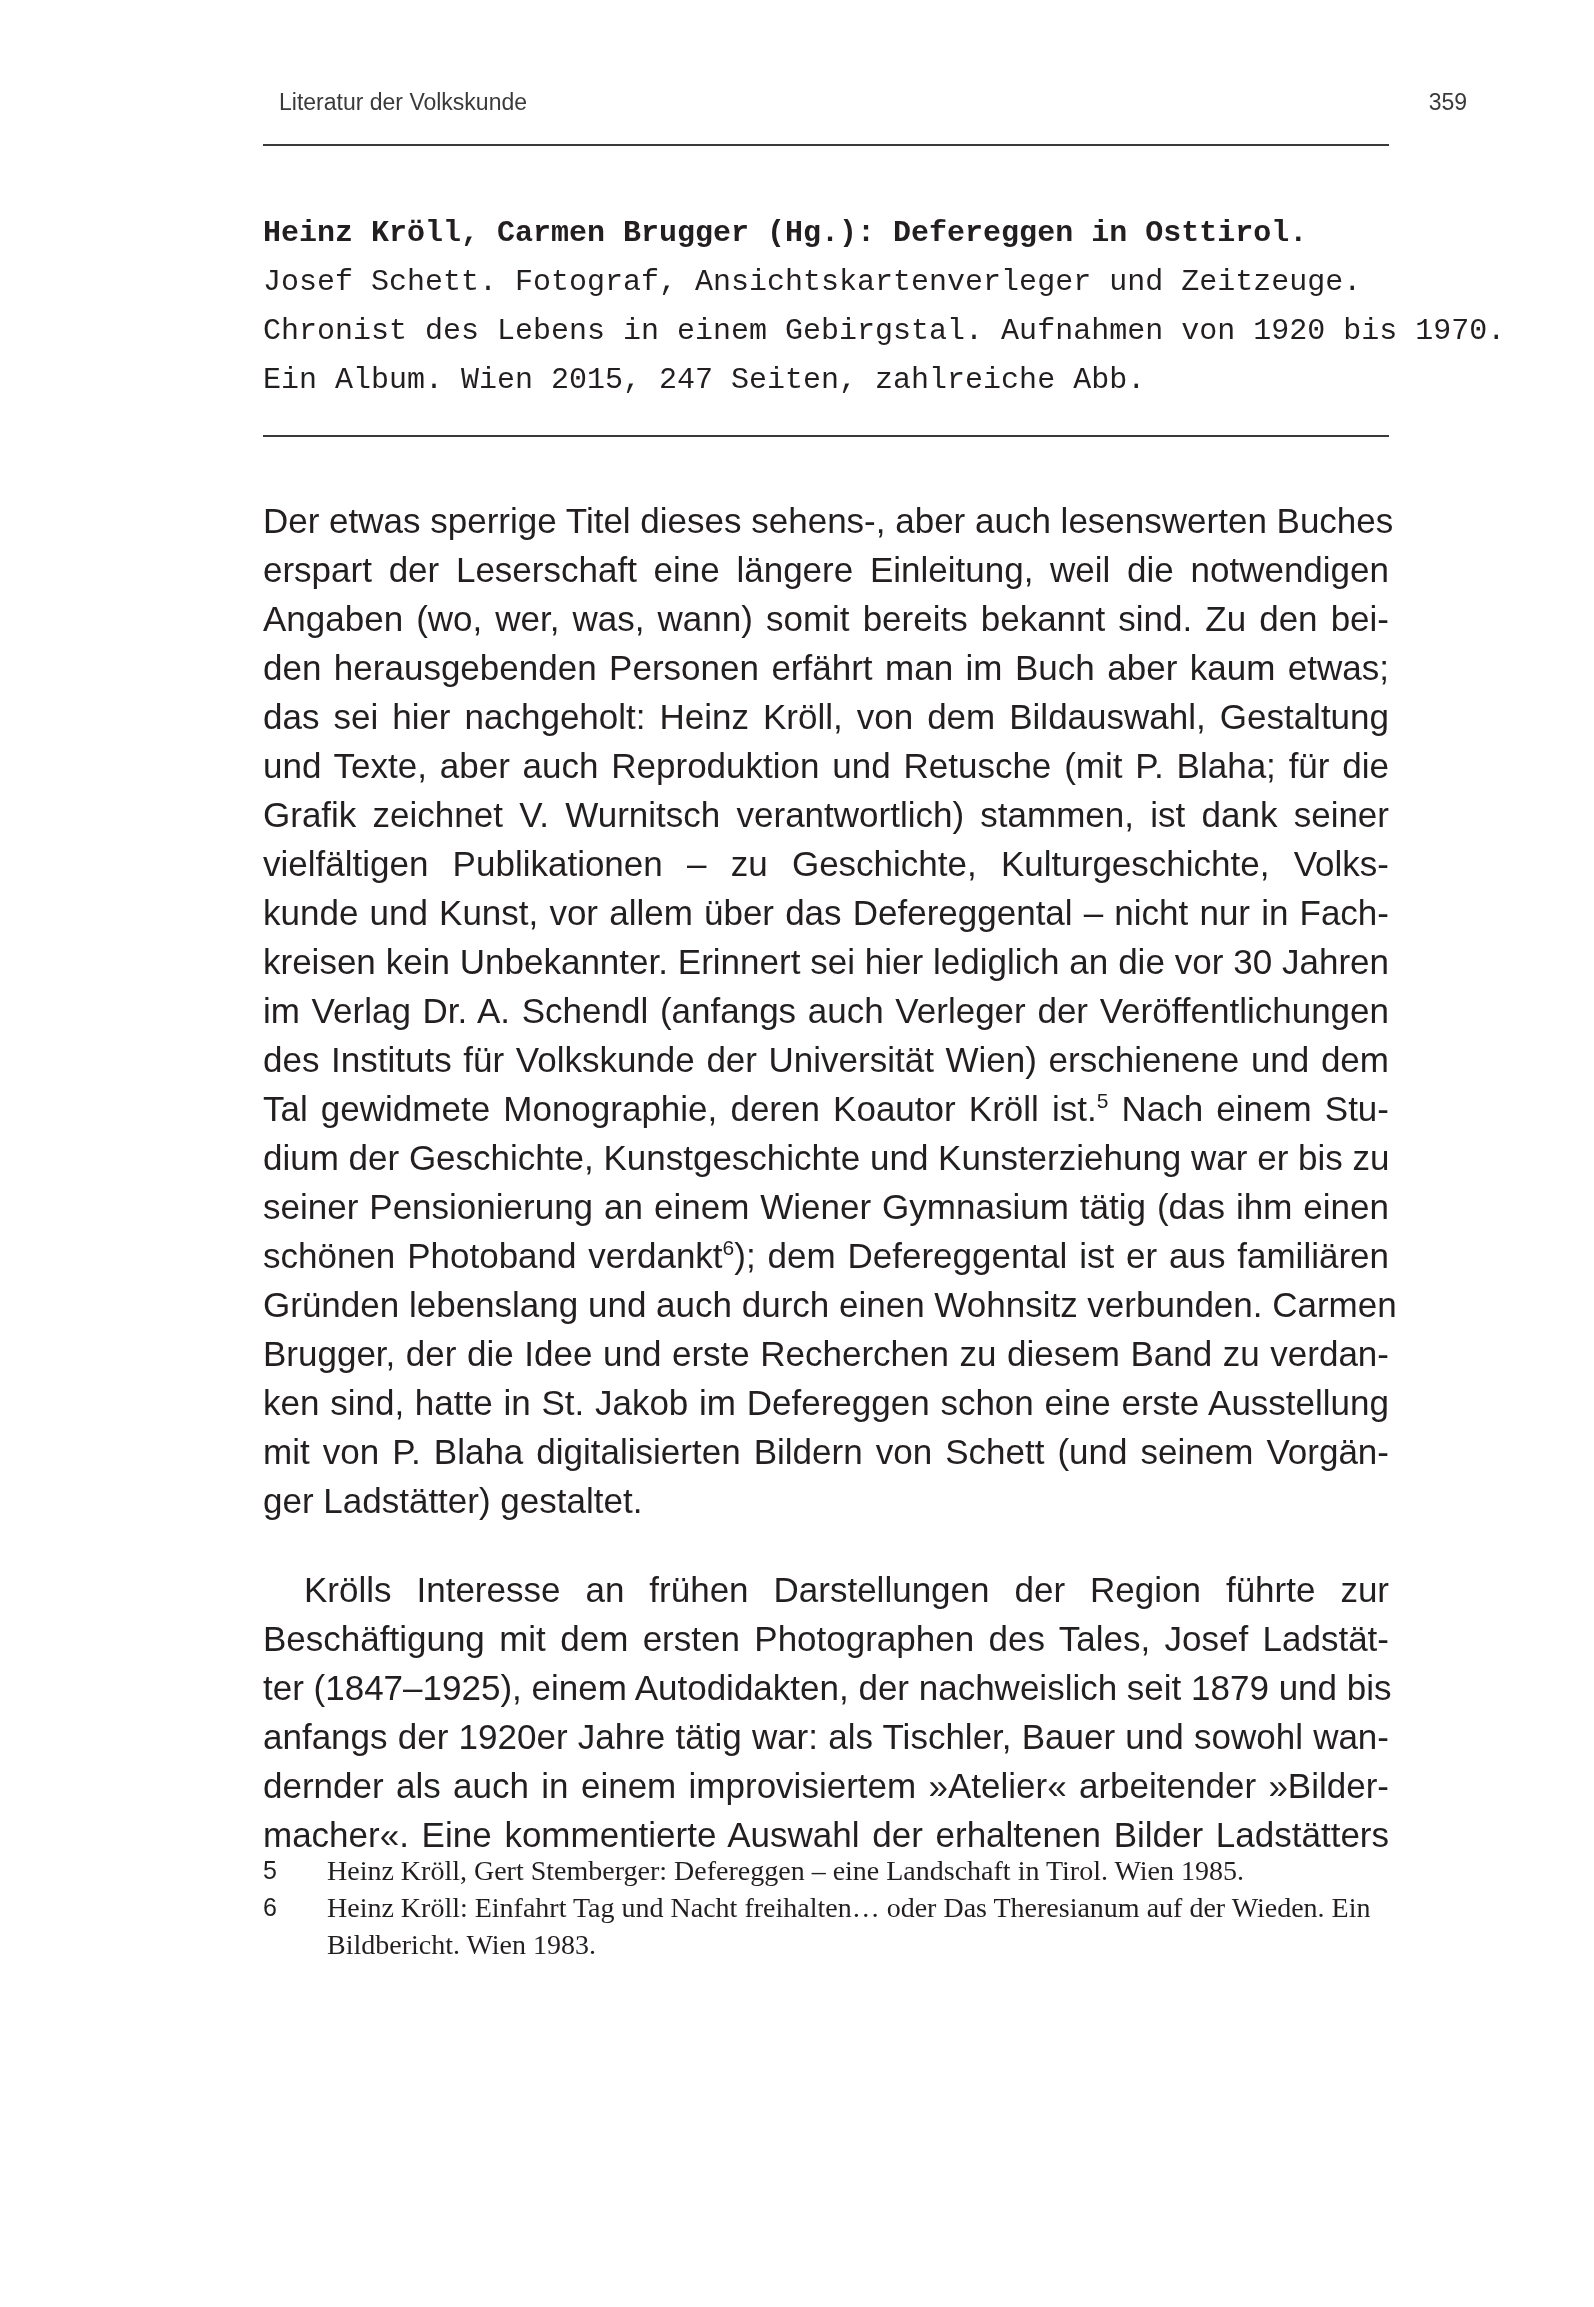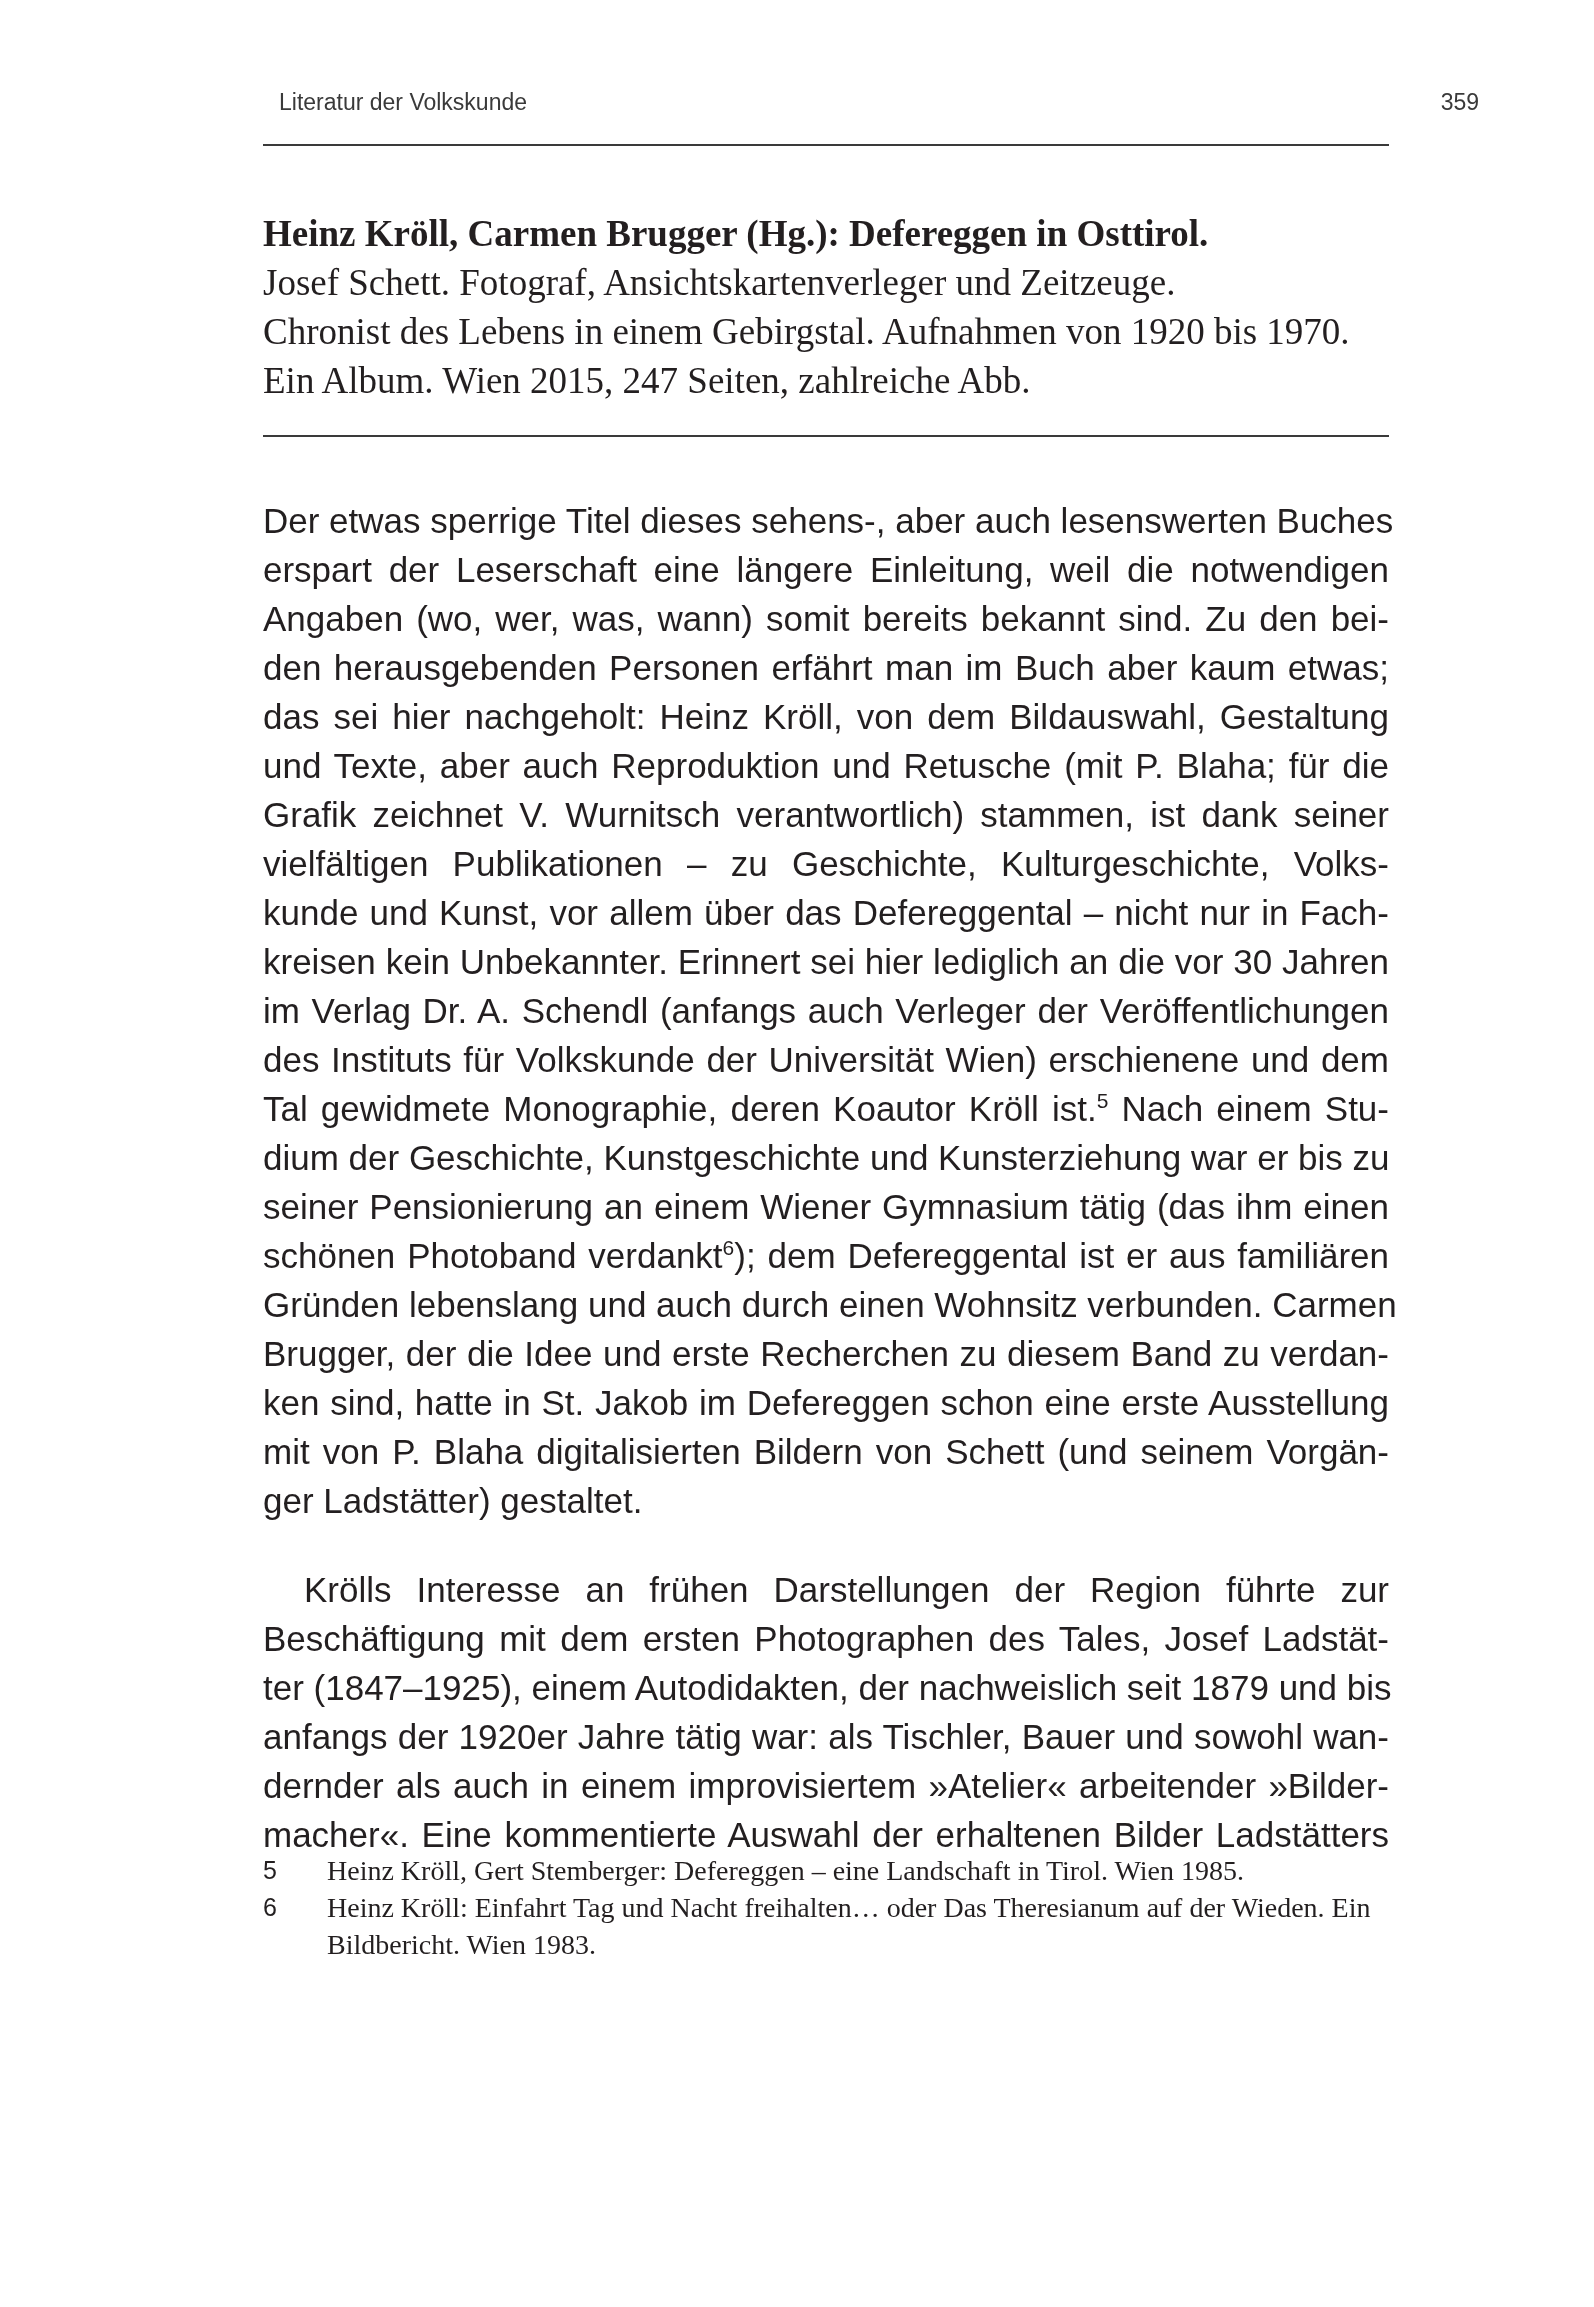--- a/index.html
+++ b/index.html
@@ -1,26 +1,26 @@
 <!DOCTYPE html>
 <html style="font-size:12.8px"><head>
 <meta charset="utf-8">
 <style>
   html, body { margin: 0; padding: 0; background: #ffffff; }
   body { width: 1595px; height: 2307px; position: relative; overflow: hidden; color: #231f20; }
   .page { position: absolute; left: 0; top: 0; width: 1595px; height: 2307px; }
   .running-head { position: absolute; left: 263px; top: 89px; width: 1220px; height: 40px;
     font-family: "Liberation Sans", sans-serif; font-size: 23px; color: #3a3a3a; }
   .running-head .title { position: absolute; left: 16px; top: 0; }
-  .running-head .pageno { position: absolute; right: 4px; top: 0; margin-left: 9px; }
+  .running-head .pageno { position: absolute; right: 16px; top: 0; margin-left: 9px; }
   .rule { position: absolute; left: 263px; width: 1126px; height: 1.6px; background: #3a3a3a; }
   .rule.top { top: 144px; }
   .rule.mid { top: 435px; }
   .biblio { position: absolute; left: 263px; top: 209px; width: 1132px;
-    font-family: Liberation Serif, serif; font-size: 37px; line-height: 49px; color: #231f20; }
+    font-family: Liberation Mono, monospace; font-size: 30px; line-height: 49px; color: #231f20; }
   .biblio .line { display: block; white-space: nowrap; }
   .biblio .bold { font-weight: bold; }
   .body-text { position: absolute; left: 263px; top: 496px; width: 1126px;
     font-family: Liberation Sans, sans-serif; font-size: 35px; line-height: 49px; color: #231f20; }
   .body-text .l { display: block; white-space: nowrap; text-align: justify; text-align-last: justify; height: 49px; }
   .body-text .l.last { text-align-last: left; }
   .body-text .l.indent { text-indent: 41px; margin-top: 40px; }
   sup { font-size: 21px; line-height: 0; vertical-align: 12.8px; }
   .footnotes { position: absolute; left: 263px; top: 1852px; width: 1132px;
     font-family: "Liberation Serif", serif; font-size: 28px; line-height: 37px; color: #231f20; }

